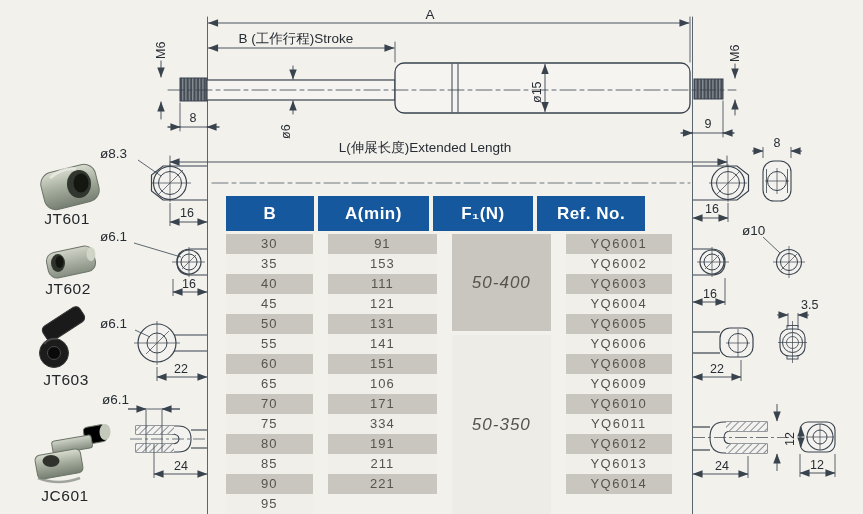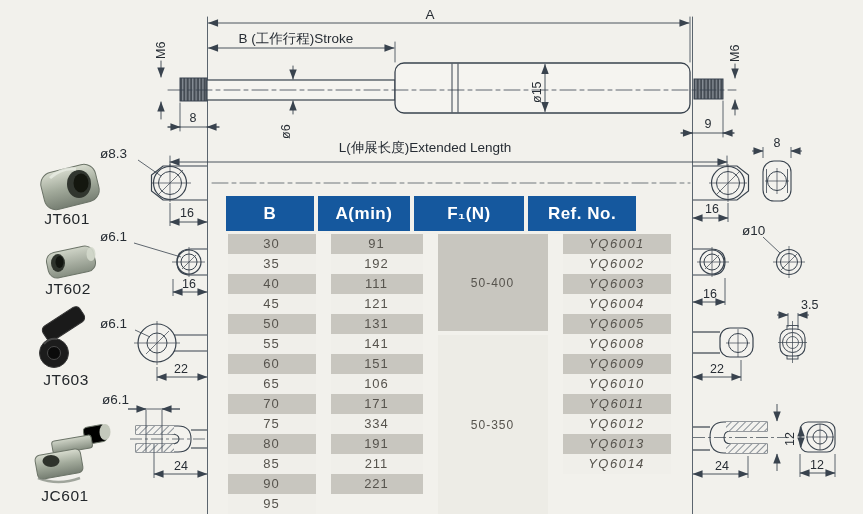--- a/index.html
+++ b/index.html
@@ -7,28 +7,28 @@
          font-family:"Liberation Sans","DejaVu Sans",sans-serif;}
   svg text{font-family:"Liberation Sans","DejaVu Sans",sans-serif;fill:#272d34;}
   .dt{font-size:12.5px;}
   .db{font-size:13.5px;}
   .lbl{font-size:15.5px;fill:#23272b;letter-spacing:.5px;}
   
   .tablewrap{position:absolute;left:226px;top:196px;width:446px;}
   .thead{display:flex;gap:4px;height:35px;margin-bottom:3px;}
   .th{background:#15589e;color:#fff;font-weight:bold;font-size:17px;
       display:flex;align-items:center;justify-content:center;letter-spacing:.5px;}
-  .w1{width:88px}.w2{width:92px}.w3{width:110px}.w4{width:108px}
+  .w1{width:88px}.w2{width:111px}.w3{width:100px}.w4{width:108px}
   .tbody{display:flex;gap:15px;justify-content:center;}
   .col{display:flex;flex-direction:column;}
   .cell{height:20px;line-height:20px;text-align:center;font-size:13px;color:#56534d;letter-spacing:1px;}
   .colb .cell:nth-child(odd),.cola .cell:nth-child(odd),.colr .cell:nth-child(odd){background:#c8c6bf;}
   .colb .cell:nth-child(even),.cola .cell:nth-child(even),.colr .cell:nth-child(even){background:#f0efea;}
-  .colr .cell{letter-spacing:1.5px;font-style:italic;}
-  .fcell{display:flex;align-items:center;justify-content:center;font-size:12px;color:#56534d;letter-spacing:1px;}
+  .colr .cell{letter-spacing:1.5px;}
+  .fcell{display:flex;align-items:center;justify-content:center;font-size:17px;color:#56534d;letter-spacing:1px;font-style:italic;}
   .f1a{height:97px;background:#c8c6bf;margin-bottom:4px;}
   .f1b{height:179px;background:#edece6;}
 </style>
 </head>
 <body>
 
 <div class="stage">
 
 <svg width="863" height="514" viewBox="0 0 863 514" style="position:absolute;left:0;top:0">
   <defs>
@@ -305,21 +305,21 @@
       <div class="cell">65</div>
       <div class="cell">70</div>
       <div class="cell">75</div>
       <div class="cell">80</div>
       <div class="cell">85</div>
       <div class="cell">90</div>
       <div class="cell">95</div>
     </div>
     <div class="col cola w2">
       <div class="cell">91</div>
-      <div class="cell">192</div>
+      <div class="cell">153</div>
       <div class="cell">111</div>
       <div class="cell">121</div>
       <div class="cell">131</div>
       <div class="cell">141</div>
       <div class="cell">151</div>
       <div class="cell">106</div>
       <div class="cell">171</div>
       <div class="cell">334</div>
       <div class="cell">191</div>
       <div class="cell">211</div>
@@ -328,20 +328,21 @@
     <div class="col colf w3">
       <div class="fcell f1a">50-400</div>
       <div class="fcell f1b">50-350</div>
     </div>
     <div class="col colr w4">
       <div class="cell">YQ6001</div>
       <div class="cell">YQ6002</div>
       <div class="cell">YQ6003</div>
       <div class="cell">YQ6004</div>
       <div class="cell">YQ6005</div>
+      <div class="cell">YQ6006</div>
       <div class="cell">YQ6008</div>
       <div class="cell">YQ6009</div>
       <div class="cell">YQ6010</div>
       <div class="cell">YQ6011</div>
       <div class="cell">YQ6012</div>
       <div class="cell">YQ6013</div>
       <div class="cell">YQ6014</div>
     </div>
   </div>
 </div>

